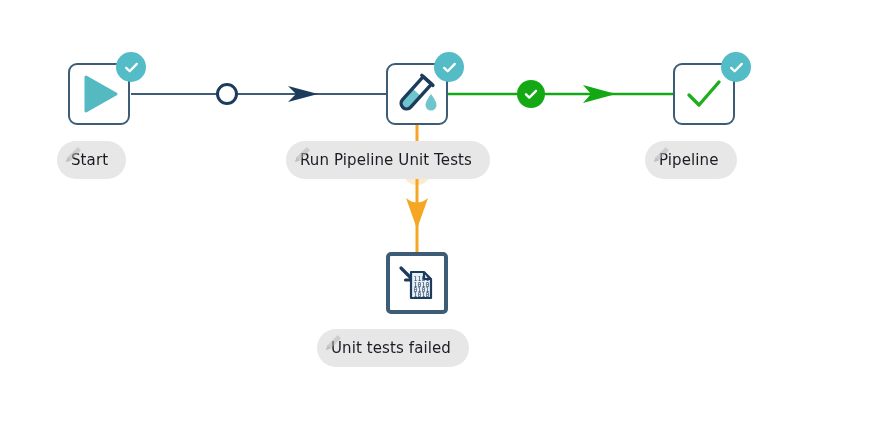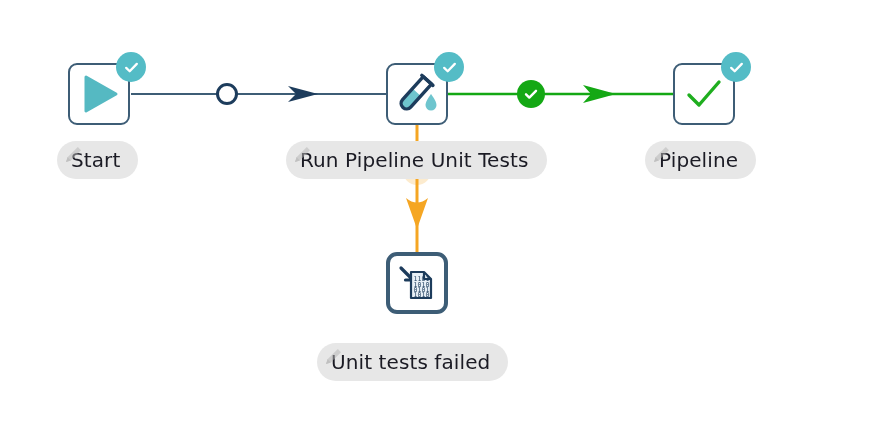--- a/index.html
+++ b/index.html
@@ -33,21 +33,21 @@
     width: 62px;
     height: 62px;
     box-sizing: border-box;
     background: #ffffff;
     border: 2px solid #3d5d76;
     border-radius: 9px;
     z-index: 5;
   }
   .node.selected {
     border-width: 4px;
-    border-radius: 11px;
+    border-radius: 5px;
   }
   .node-icon {
     position: absolute;
     left: 0; top: 0;
     width: 100%;
     height: 100%;
     display: flex;
     align-items: center;
     justify-content: center;
   }
@@ -70,21 +70,21 @@
     background: #e7e7e7;
     border-radius: 19px;
     display: flex;
     align-items: center;
     padding: 0 18px 0 14px;
     box-sizing: border-box;
     z-index: 6;
     white-space: nowrap;
   }
   .label-text {
-    font-size: 20px;
+    font-size: 15px;
     color: #1b1b24;
     line-height: 1;
     letter-spacing: 0.1px;
   }
   .pencil {
     position: absolute;
     left: 6px;
     top: 2px;
     width: 22px;
     height: 22px;
@@ -238,21 +238,21 @@
         <path d="M17 12 L30 12 L37 19 L37 38 L17 38 Z" fill="#e8f0f7" stroke="#1d3c5c" stroke-width="2.2" stroke-linejoin="round"></path>
         <path d="M30 12 L30 19 L37 19" fill="none" stroke="#1d3c5c" stroke-width="2.2" stroke-linejoin="round"></path>
 
         <text x="19.5" y="20.8" font-family="DejaVu Sans Mono, monospace" font-size="6.6" fill="#1d3c5c">1101</text>
         <text x="19.5" y="26.6" font-family="DejaVu Sans Mono, monospace" font-size="6.6" fill="#1d3c5c">1010</text>
         <text x="19.5" y="32.4" font-family="DejaVu Sans Mono, monospace" font-size="6.6" fill="#1d3c5c">0101</text>
         <text x="19.5" y="37.4" font-family="DejaVu Sans Mono, monospace" font-size="6.6" fill="#1d3c5c">1010</text>
       </svg>
     </div>
   </div>
-  <div class="label-pill" style="left:317px; top:343px;">
+  <div class="label-pill" style="left:317px; top:329px;">
     <svg class="pencil" viewBox="0 0 22 22">
       <path d="M3 19 L4.6 14.2 L14.8 4 L18 7.2 L7.8 17.4 Z" fill="#b4b4b4"></path>
       <path d="M3 19 L4.6 14.2 L7.8 17.4 Z" fill="#9a9a9a"></path>
     </svg>
     <span class="label-text">Unit tests failed</span>
   </div>
 
 </div>
 
 </body></html>

